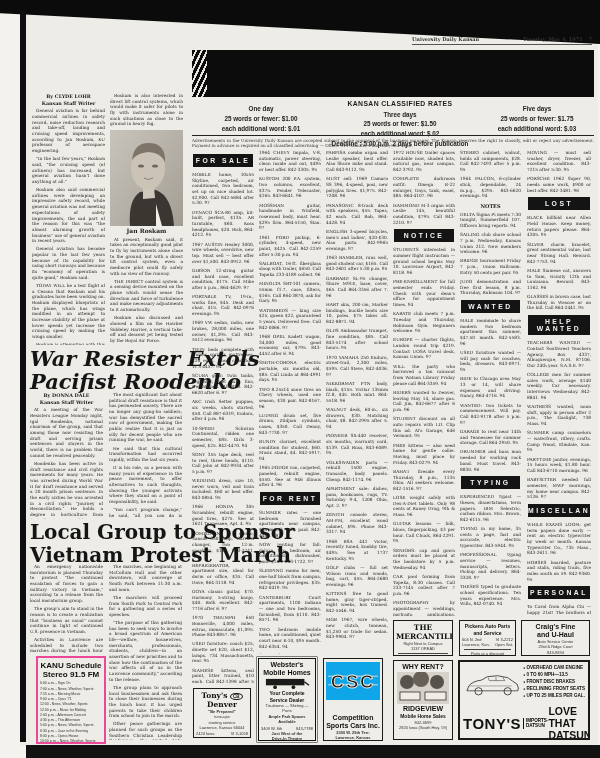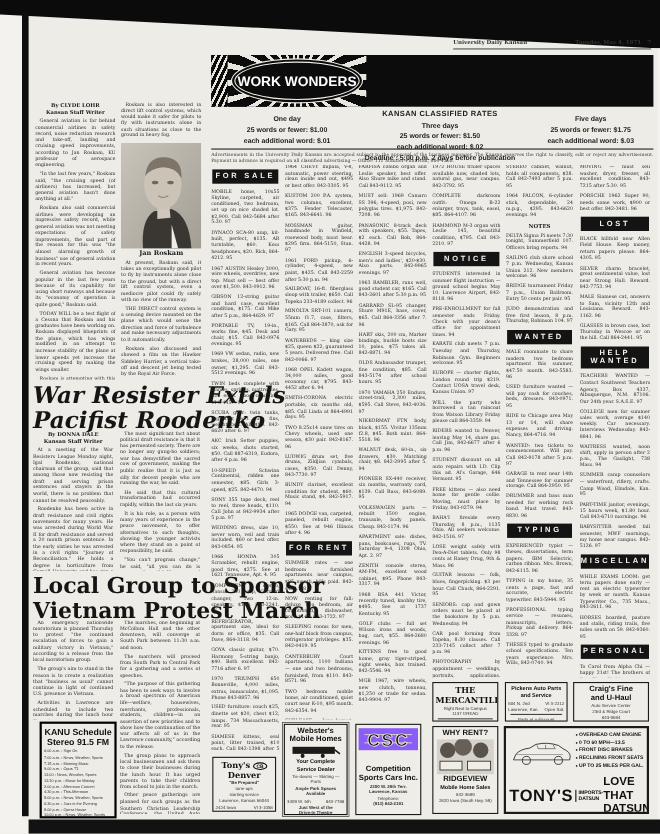--- a/index.html
+++ b/index.html
@@ -45,38 +45,38 @@
 #a1c1{left:32px;top:93px;height:252px}
 #a1c2{left:110px;top:93px;height:252px}
 #a2c1{left:30px;top:392px;height:127px}
 #a2c2{left:109px;top:392px;height:127px}
 #a3c1{left:30px;top:564px;height:90px}
 #a3c2{left:109px;top:564px;height:176px}
 .photo{width:73px;height:96px;margin:2px 0 1px}
 .photo svg{width:100%;height:100%;display:block}
 .caption{font:bold 6px "DejaVu Serif",serif;text-align:center;margin-bottom:3px;color:#1d1d1d}
 
-.kanu{position:absolute;left:36px;top:656px;width:70px;height:88px;border:2px solid #000000;background:#edece6;padding:3px 2px;z-index:4;overflow:hidden}
+.kanu{position:absolute;left:36px;top:656px;width:70px;height:88px;border:2px solid #ec4899;background:#edece6;padding:3px 2px;z-index:4;overflow:hidden}
 .kanu-title{font:bold 8px "Liberation Sans",sans-serif;text-align:center;line-height:1.15;color:#111;white-space:nowrap}
 .kanu-line{font-size:3.5px;line-height:1.5;color:#333;font-family:"Liberation Sans",sans-serif}
 
 .adbox{position:absolute;border:1px solid #1a1a1a;background:#eeede7;overflow:hidden;text-align:center;z-index:4}
 .b-merc{left:393px;top:620px;width:60px;height:36px;padding:2px}
 .b-pick{left:459px;top:620px;width:57px;height:36px;padding:2px}
 .b-craig{left:521px;top:620px;width:69px;height:36px;padding:2px}
 .b-why{left:393px;top:660px;width:60px;height:80px;padding:2px;border-width:1.5px}
 .b-datsun{left:458px;top:660px;width:132px;height:80px;padding:3px;border-width:2px}
 .b-web{left:258px;top:658px;width:58px;height:83px;padding:2px;border:1.5px solid #111;box-shadow:0 0 0 1px #eeede7,0 0 0 1.5px #111}
 .b-csc{left:323px;top:658px;width:60px;height:83px;padding:2px;border-width:1.5px}
 .b-cb{left:193px;top:688px;width:58px;height:50px;padding:2px}
 .t-big{font:bold 7px "Liberation Sans",sans-serif;color:#111;line-height:1.15}
 .t-med{font:bold 5px "Liberation Sans",sans-serif;color:#111;line-height:1.3}
 .t-sm{font-size:4px;line-height:1.35;color:#333;font-family:"Liberation Sans",sans-serif}
 .t-serif-big{font:bold 7.5px "DejaVu Serif",serif;color:#111;line-height:1.2}
-.csc-logo{background:#8b5cf6;height:20px;margin:1px 0 14px}
+.csc-logo{background:#0ea5e9;height:38px;margin:1px 0 14px}
 .datsun-row{display:flex;text-align:left}
 .datsun-car{width:66px;height:38px}
 .datsun-bullets{flex:1;padding-left:2px}
 .bullet-line{font:bold 4.6px "Liberation Sans",sans-serif;line-height:1.5;color:#111;white-space:nowrap}
 .bullet-line::before{content:"● ";font-size:3.5px}
 .datsun-bottom{display:flex;align-items:center;margin-top:2px}
 .tonys-name{font:bold 15px "Liberation Sans",sans-serif;color:#111;letter-spacing:.5px}
 .tonys-sub{font:bold 4.6px "Liberation Sans",sans-serif;text-align:left;line-height:1.2;margin-left:2px;border-left:1px solid #111;padding-left:2px}
 .love{flex:1;font:bold 10.5px "Liberation Sans",sans-serif;color:#111;text-align:left;line-height:1.15}
 .cb-oval{display:inline-block;border:1px solid #111;border-radius:50%;font:bold 4.5px "Liberation Sans",sans-serif;padding:0 2px;vertical-align:middle}
@@ -95,23 +95,20 @@
   <div class="masthead" style="left:392px;top:24px;">
     <span>University Daily Kansan</span>
     <span>
       <span>Tuesday, May 4, 1971</span>
       <span class="pg">7</span>
     </span>
   </div>
 
   <div class="banner" style="left:172px;top:38px;">
     <div class="banner-stripes"></div>
-    <div class="burst-zone">
-      <div class="work-ellipse">WORK WONDERS</div>
-    </div>
   </div>
 
   <div class="rates" style="left:172px;top:87px;">
     <div class="rate-col rate-one">
       <div>One day</div>
       <div>25 words or fewer: $1.00</div>
       <div>each additional word: $.01</div>
     </div>
     <div class="rate-col rate-three">
       <div class="hd">KANSAN CLASSIFIED RATES</div>

